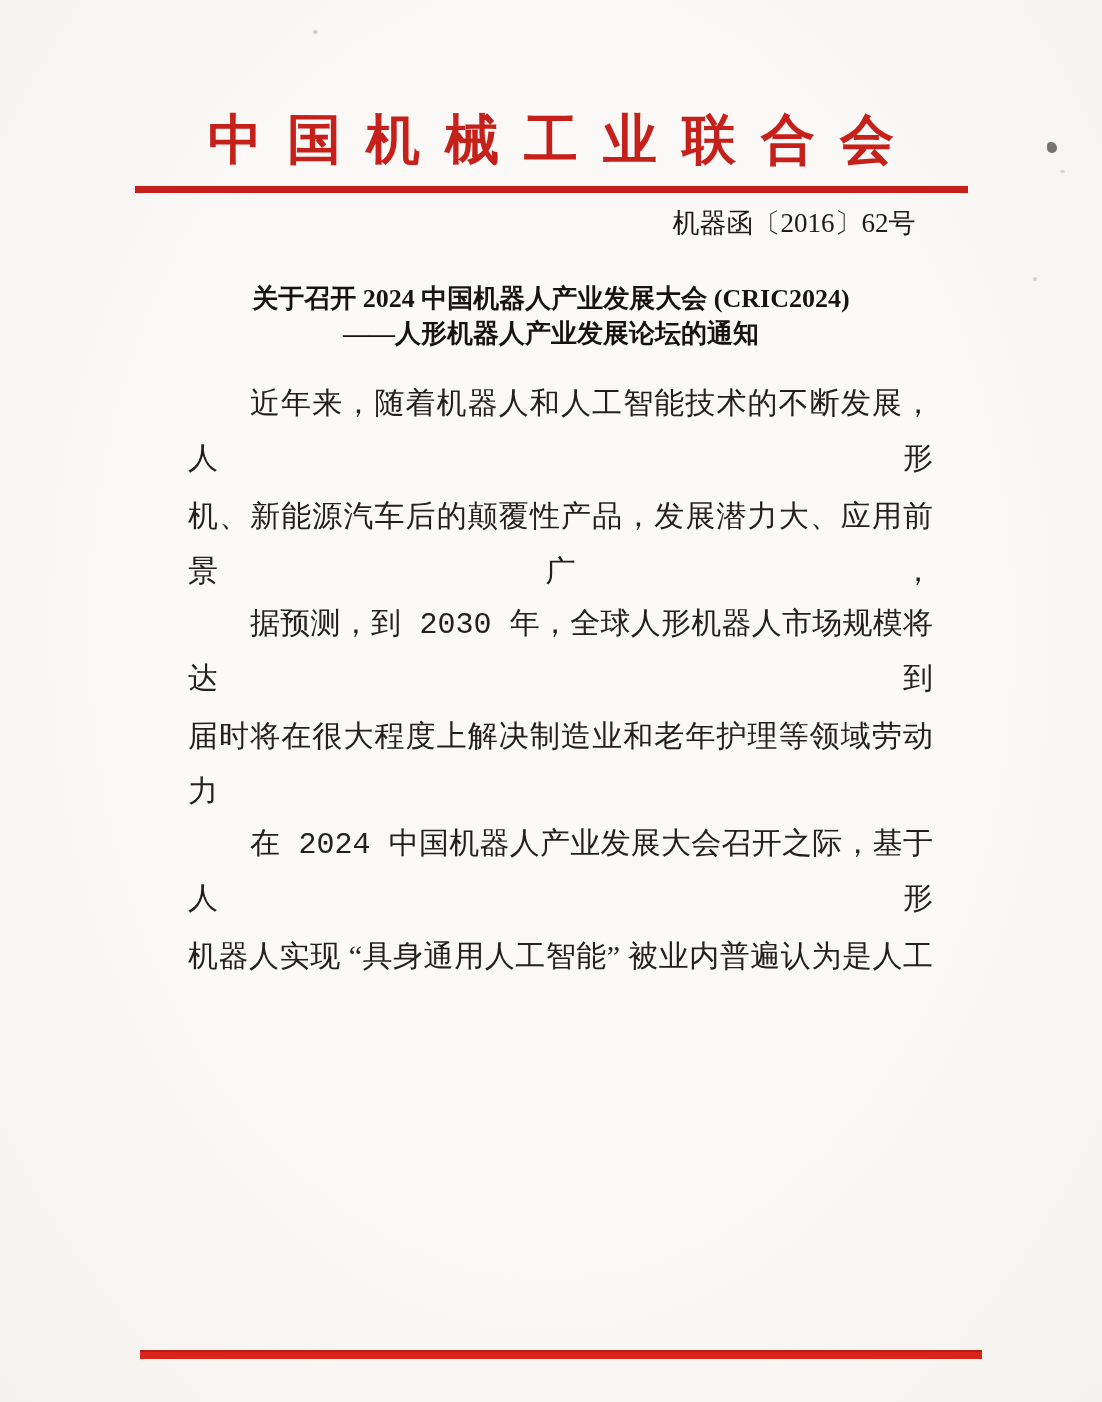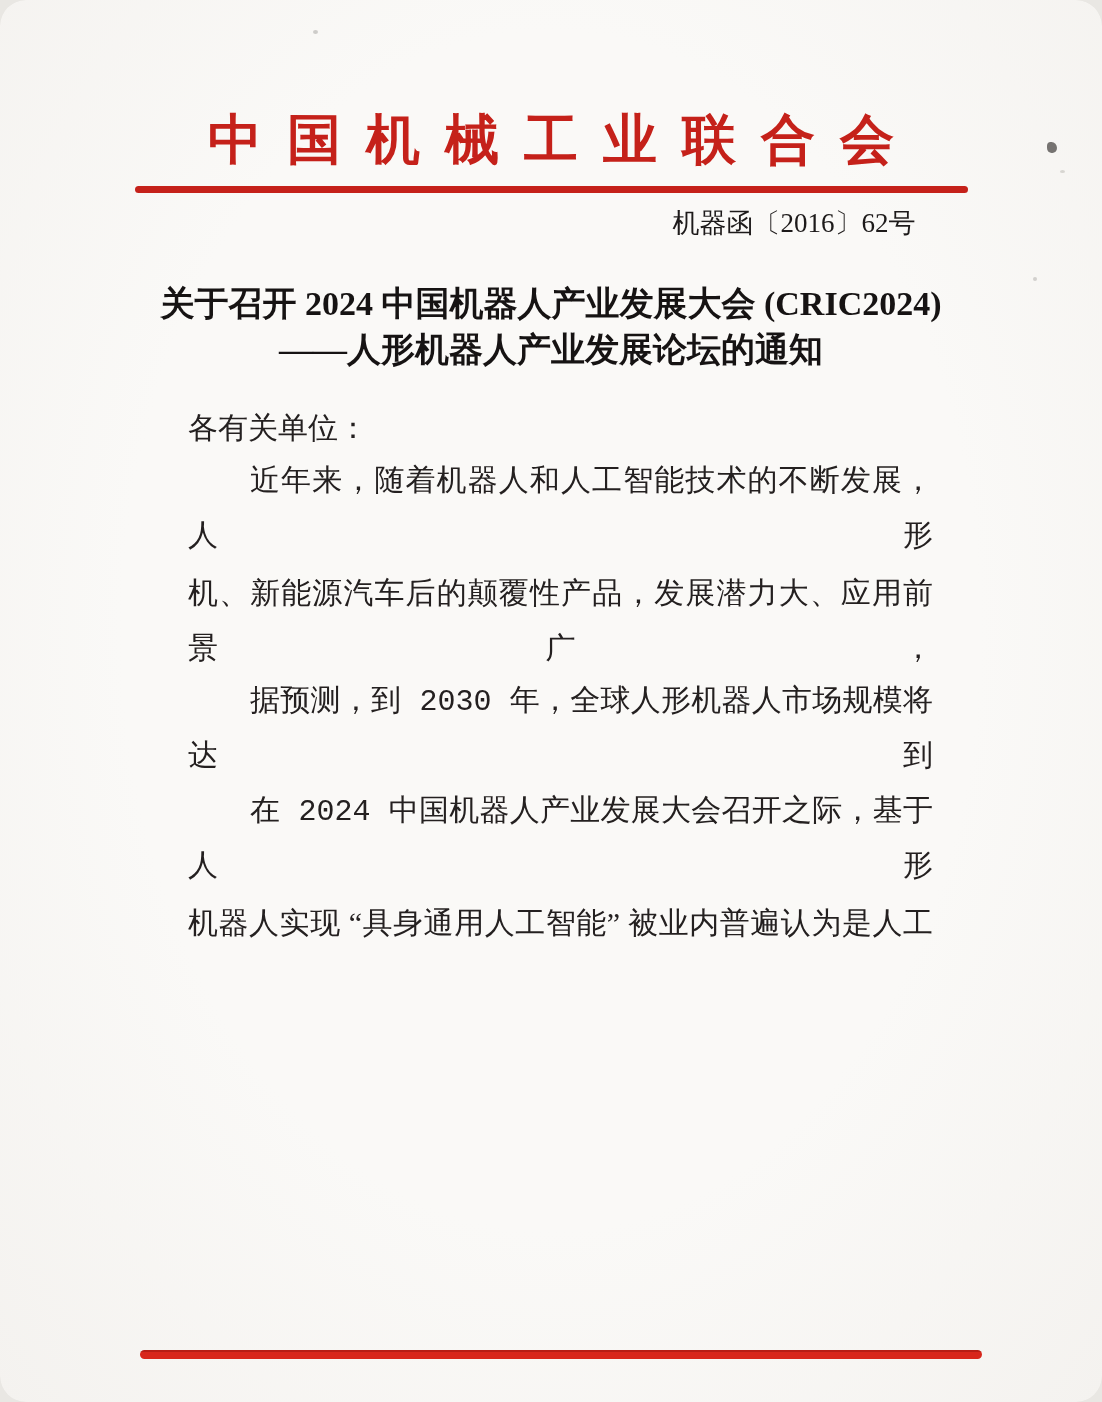--- a/index.html
+++ b/index.html
@@ -1,15 +1,15 @@
 <!DOCTYPE html>
 <html><head>
 <meta charset="utf-8">
 <style>
-  * { margin: 0; padding: 0; box-sizing: border-box; border-radius: 26px; }
+  * { margin: 0; padding: 0; box-sizing: border-box; }
   html, body { width: 1102px; }
   body { background: #e9e7e3; }
   .page {
     position: relative;
     width: 1102px;
     height: 1402px;
     background: radial-gradient(ellipse at 50% 45%, #faf9f7 55%, #f4f2ef 100%);
     font-family: "Liberation Serif", "DejaVu Serif", serif;
     color: #231f1f;
     overflow: hidden;
@@ -34,21 +34,21 @@
   }
   .doc-number {
     width: 833px;
     margin: 12px auto 0 auto;
     padding-right: 52px;
     text-align: right;
     font-size: 27px;
     color: #1d1a1a;
   }
   
-  .title-line { text-align: center; font-weight: bold; font-size: 34px; color: #161313; }
+  .title-line { text-align: center; font-weight: bold; font-size: 26px; color: #161313; }
   .title-line-1 { margin-top: 40px; }
   .title-line-2 { }
   
   .body-block {
     width: 745px;
     margin: 27px 0 0 188px;
     font-size: 30px;
     line-height: 55px;
     color: #242020;
   }
@@ -82,26 +82,26 @@
   <div class="header-rule"></div>
 
   <div class="doc-number">机器函〔2016〕62号</div>
 
   <div class="title-line title-line-1">关于召开 2024 中国机器人产业发展大会 (CRIC2024)</div>
 
   <div class="title-line title-line-2">——人形机器人产业发展论坛的通知</div>
 
   <div class="body-block">
 
-    <div class="line">各有关单位：</div>
 
     <div class="line justify indent">近年来，随着机器人和人工智能技术的不断发展，人形</div>
     <div class="line justify">机、新能源汽车后的颠覆性产品，发展潜力大、应用前景广，</div>
 
     <div class="line justify indent">据预测，到 2030 年，全球人形机器人市场规模将达到</div>
+    <div class="line justify">届时将在很大程度上解决制造业和老年护理等领域劳动力</div>
 
     <div class="line justify indent">在 2024 中国机器人产业发展大会召开之际，基于人形</div>
     <div class="line justify">机器人实现 “具身通用人工智能” 被业内普遍认为是人工</div>
 
   </div>
 
   <div class="footer-rule"></div>
 
   <div class="speck speck-1"></div>
   <div class="speck speck-2"></div>

